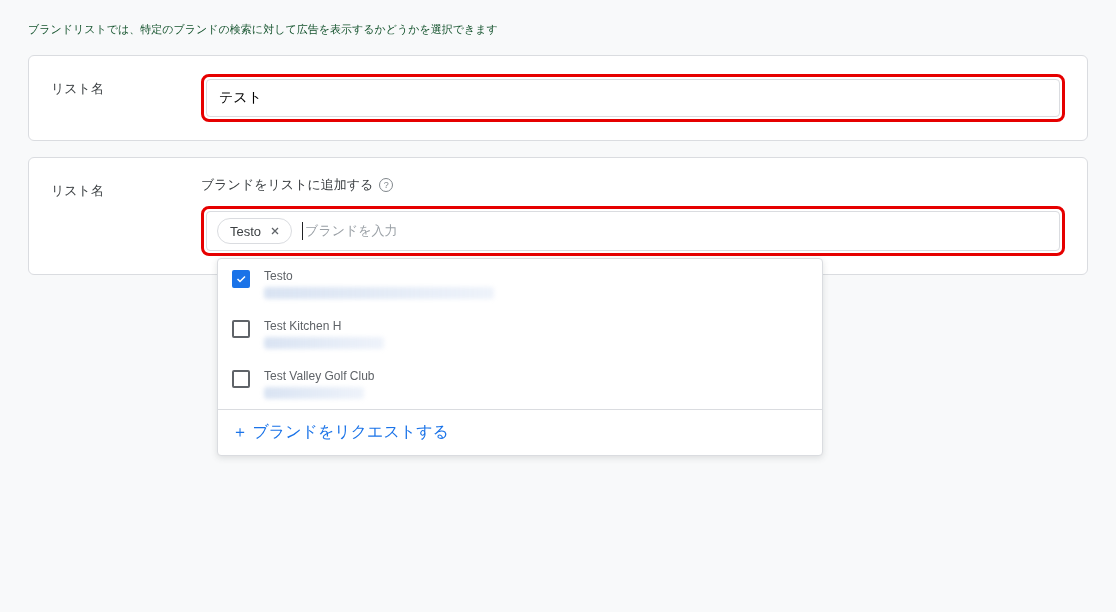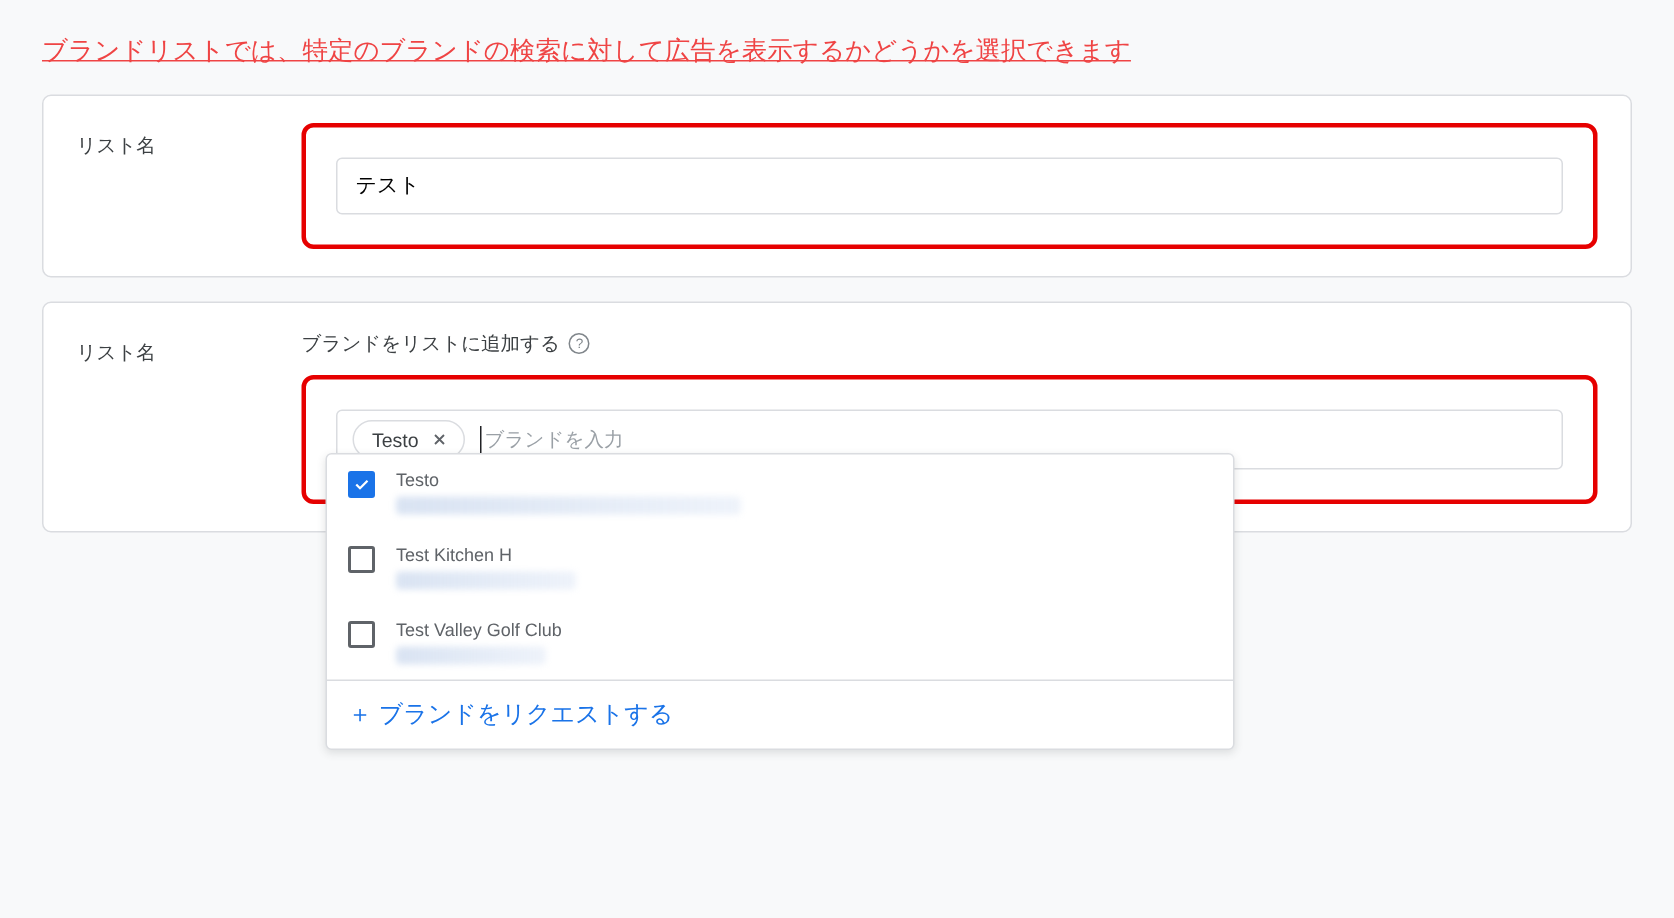--- a/index.html
+++ b/index.html
@@ -8,23 +8,22 @@
       background: #f8f9fa;
       font-size: 13px;
       color: #3c4043;
       width: 1116px;
       height: 612px;
       overflow: hidden;
       padding: 0;
     }
     .page-description {
       padding: 22px 28px 18px 28px;
-      font-size: 17px;
-      color: #ef4444;
-      text-decoration: underline;
+      font-size: 11px;
+      color: #14532d;
     }
     .card {
       background: #fff;
       border: 1px solid #dadce0;
       border-radius: 6px;
       margin: 0 28px 16px 28px;
       display: flex;
       padding: 18px 22px;
       position: relative;
     }
@@ -33,21 +32,21 @@
       font-size: 13px;
       color: #3c4043;
       padding-top: 6px;
     }
     .card-content-col {
       flex: 1;
     }
     .highlight-box {
       border: 3px solid #e60000;
       border-radius: 8px;
-      padding: 20px;
+      padding: 2px;
     }
     .text-input {
       width: 100%;
       border: 1px solid #dadce0;
       border-radius: 4px;
       padding: 10px 12px;
       font-size: 14px;
       background: #fff;
     }
     .section-subtitle {

